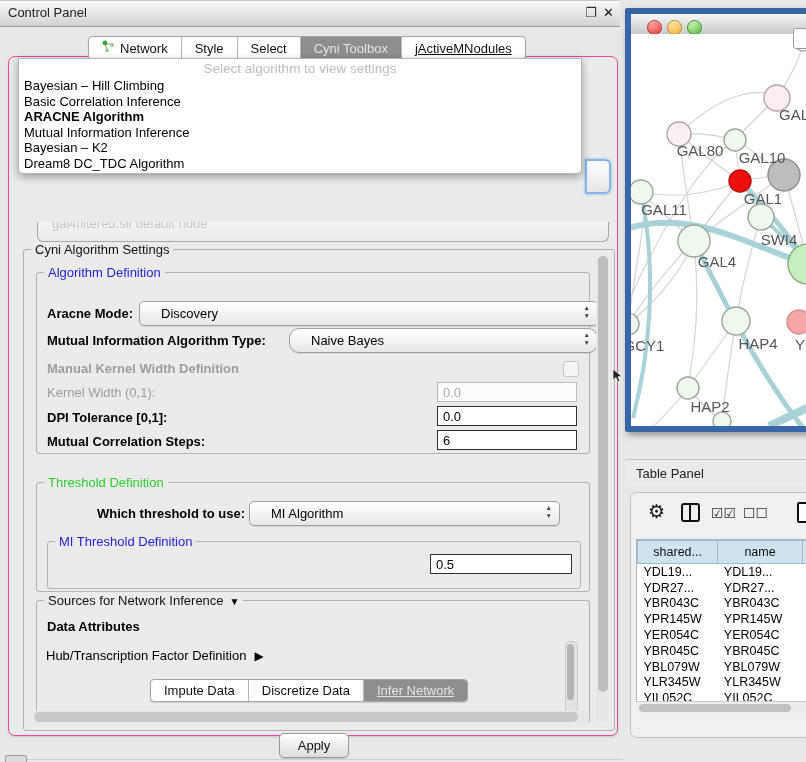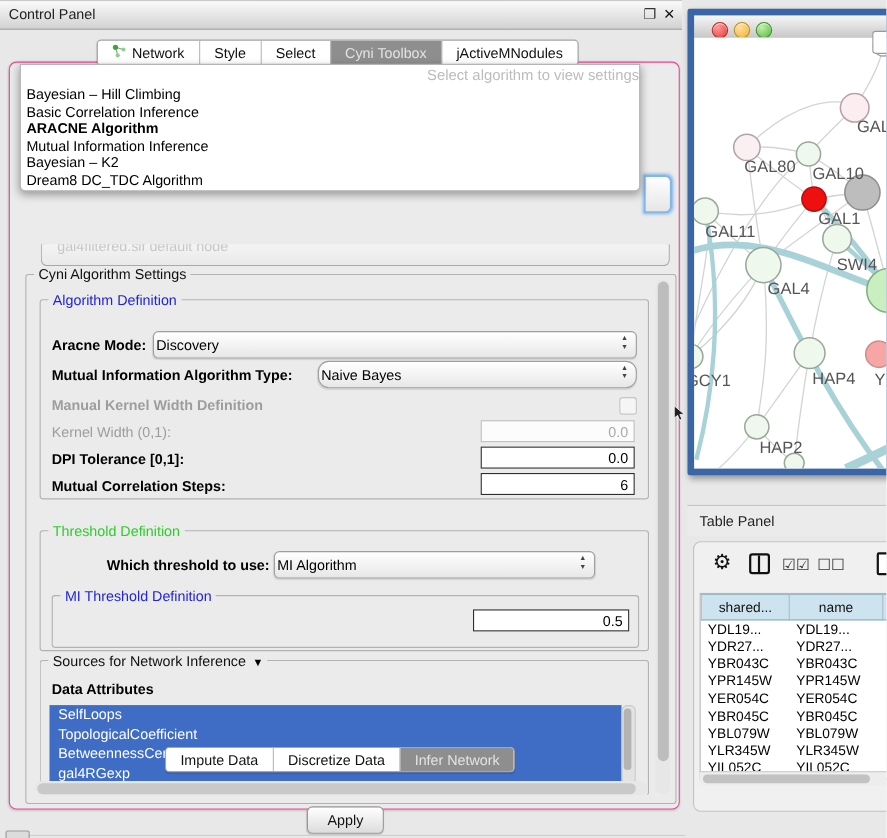--- a/index.html
+++ b/index.html
@@ -11,64 +11,64 @@
   #cp-titlebar{left:0;top:8;width:620px;height:25px;
     background:linear-gradient(#fafafa,#d2d2d2);border-bottom:1px solid #9b9b9b;border-top:1px solid #c9c9c9;}
   #cp-title{left:8px;top:4px;font-size:13px;color:#222;}
   #cp-restore{left:585px;top:4px;font-size:13px;color:#333;cursor:default;}
   #cp-close{left:603px;top:4px;font-size:13px;font-weight:bold;color:#111;}
 
   
   .segctl{display:inline-flex;background:#fff;border:1px solid #a6a6a6;border-radius:4px;overflow:hidden;
           box-shadow:0 1px 1px rgba(0,0,0,.12);}
   .seg{padding:3px 13px;font-size:13px;color:#111;border-right:1px solid #b9b9b9;display:flex;align-items:center;gap:5px;white-space:nowrap;}
-  .seg:last-child{border-right:none;}
+  .seg:last-child{border-right:none;text-decoration:underline;}
   .seg.sel{background:#8e8e8e;color:#e3e3e3;}
   #top-tabs{left:88px;top:36px;}
   #bottom-tabs{left:150px;top:679px;}
 
   
   #cp-body{left:8px;top:56px;width:608px;height:678px;background:#ebebeb;border:1px solid #ec4899;
            border-radius:7px;box-shadow:0 1px 2px rgba(0,0,0,.15);}
 
   
   #combo-frag{left:576px;top:102px;width:22px;height:31px;border-radius:0 6px 6px 0;
      background:linear-gradient(#fff,#e6e6e6);border:2px solid #85b6ea;box-shadow:0 0 3px #7ab0e8;}
   #datasrc-sliver{left:28px;top:165px;width:570px;height:19px;border:1px solid #a9a9a9;border-top:none;
      border-radius:0 0 6px 6px;background:linear-gradient(#f4f4f4,#e9e9e9);overflow:hidden;}
   #datasrc-sliver span{position:absolute;left:14px;top:-6px;color:#c7c7c7;font-size:13px;}
 
   
   #algo-popup{left:18px;top:58px;width:562px;height:114px;background:#fff;border:1px solid #b5b5b5;
      border-radius:0 0 5px 5px;box-shadow:0 3px 8px rgba(0,0,0,.35);z-index:40;}
-  #algo-ph{display:block;text-align:right;color:#bcbcbc;font-size:13.5px;padding-top:2px;height:17px;}
+  #algo-ph{display:block;text-align:center;color:#bcbcbc;font-size:13.5px;padding-top:2px;height:17px;}
   .algo-item{font-size:13px;line-height:15.6px;padding-left:5px;color:#000;white-space:nowrap;}
   .algo-item.bold{font-weight:bold;}
 
   
   .groupbox{border:1px solid #b2b2b2;border-radius:3px;}
   .legend{position:absolute;top:-8px;left:7px;background:#ebebeb;padding:0 4px;font-size:13px;white-space:nowrap;}
   .legend.blue{color:#2323d7;}
   .legend.green{color:#2ecc2e;}
 
   #settings{left:14px;top:192px;width:590px;height:480px;}
   #algdef{left:12px;top:22px;width:552px;height:180px;}
   #thresh{left:12px;top:232px;width:552px;height:108px;}
   #mithresh{left:10px;top:58px;width:532px;height:46px;}
   #sources{left:12px;top:350px;width:552px;height:122px;border-bottom:none;}
 
   .lbl{position:absolute;font-size:13px;font-weight:bold;color:#000;white-space:nowrap;}
   .lbl.dis{color:#9d9d9d;}
   .combo{position:absolute;height:23px;border:1px solid #9f9f9f;border-radius:5px;
      background:linear-gradient(#ffffff,#e7e7e7);box-shadow:0 1px 1px rgba(0,0,0,.1);
-     font-size:13px;display:flex;align-items:center;padding-left:2px;color:#000;}
+     font-size:13px;display:flex;align-items:center;padding-left:21px;color:#000;}
   .stepper{position:absolute;right:7px;top:2px;display:flex;flex-direction:column;align-items:center;
      font-size:6.5px;color:#444;line-height:8px;}
   .tfield{position:absolute;height:20px;border:1px solid #2e2e2e;background:#fff;color:#000;
-     font-size:13px;text-align:right;padding:0 5px;font-family:"Liberation Sans","DejaVu Sans",sans-serif;box-sizing:border-box;}
+     font-size:13px;padding:0 5px;font-family:"Liberation Sans","DejaVu Sans",sans-serif;box-sizing:border-box;}
   .tfield.dis{border:1px solid #bcbcbc;background:#fcfcfc;color:#a9a9a9;}
   #kernel-check{left:550px;top:104px;width:14px;height:14px;border:1px solid #c6c6c6;border-radius:3px;background:#f5f5f5;}
 
   #hub-row{left:22px;top:398px;font-size:13px;color:#000;}
   .tri-right{display:inline-block;margin-left:8px;color:#000;font-size:12px;}
   .tri-down{display:inline-block;margin-left:6px;color:#000;font-size:10px;}
 
   #attr-label{left:10px;top:18px;}
   #attr-list{left:8px;top:40px;width:520px;height:70px;background:#3f6cc4;overflow:hidden;}
   .attr-item{color:#fff;font-size:13px;line-height:17.5px;padding-left:8px;white-space:nowrap;}
@@ -201,26 +201,20 @@
 
         <div class="abs groupbox" id="mithresh">
           <span class="legend blue">MI Threshold Definition</span>
           <input class="tfield" style="left: 382px; top: 12px; width: 142px;" readonly="" value="0.5">
         </div>
       </div>
 
       <div class="abs groupbox" id="sources">
         <span class="legend"><span>Sources for Network Inference</span><span class="tri-down">▼</span></span>
         <span class="lbl abs" id="attr-label">Data Attributes</span>
-        <div class="abs" id="attr-list">
-            <div class="attr-item">SelfLoops</div>
-            <div class="attr-item">TopologicalCoefficient</div>
-            <div class="attr-item">BetweennessCentrality</div>
-            <div class="attr-item">gal4RGexp</div>
-          </div>
         <div class="abs" id="attr-scroll">
             <div class="abs" id="attr-thumb"></div>
           </div>
       </div>
 
       <div class="abs" id="v-scroll">
           <div class="abs" id="v-thumb"></div>
         </div>
       <div class="abs" id="h-scroll">
           <div class="abs" id="h-thumb"></div>

